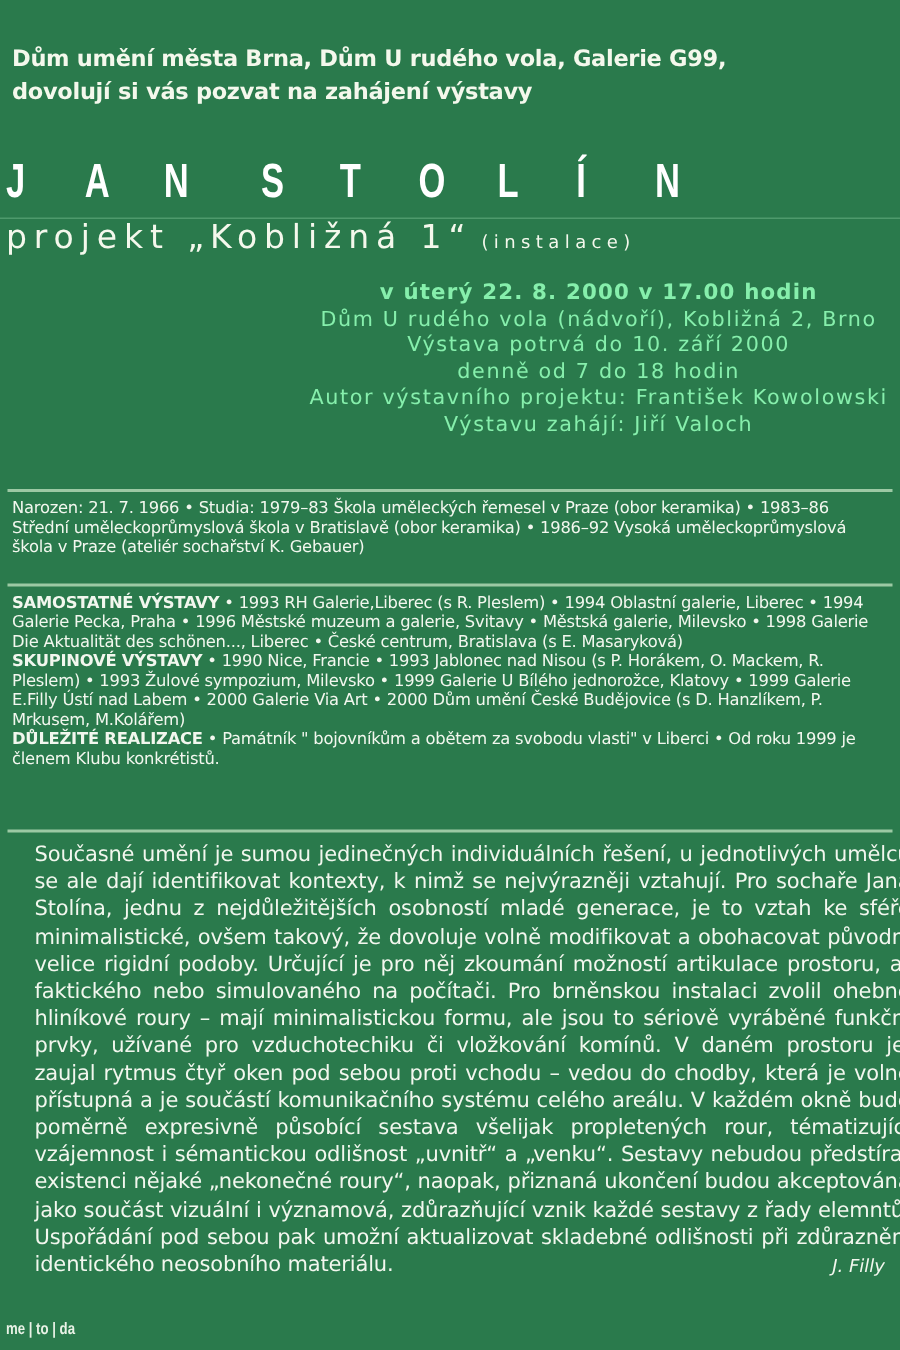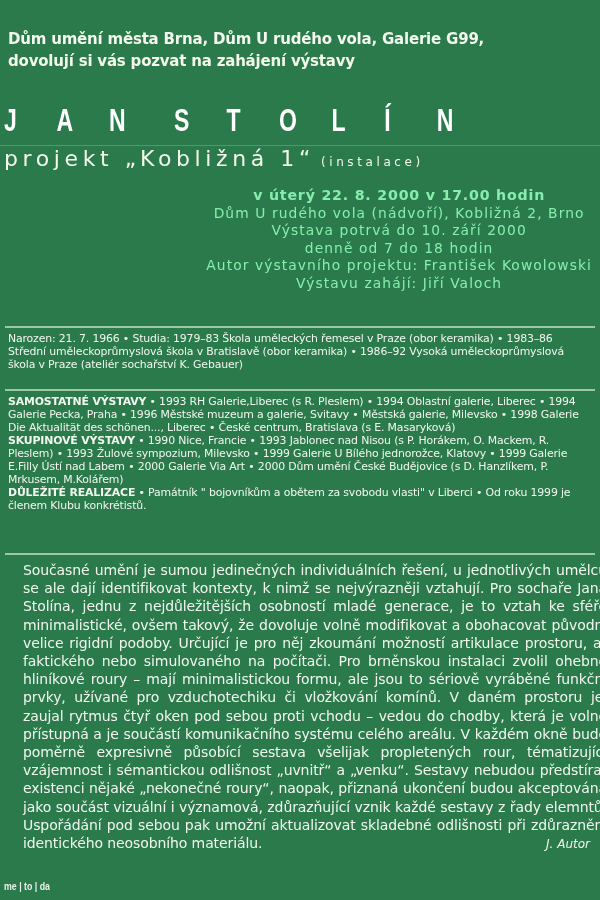--- a/index.html
+++ b/index.html
@@ -106,15 +106,15 @@
   <div><b>SAMOSTATNÉ VÝSTAVY</b><span> • 1993 RH Galerie,Liberec (s R. Pleslem) • 1994 Oblastní galerie, Liberec • 1994 Galerie Pecka, Praha • 1996 Městské muzeum a galerie, Svitavy • Městská galerie, Milevsko • 1998 Galerie Die Aktualität des schönen..., Liberec • České centrum, Bratislava (s E. Masaryková)</span></div>
   <div><b>SKUPINOVÉ VÝSTAVY</b><span> • 1990 Nice, Francie • 1993 Jablonec nad Nisou (s P. Horákem, O. Mackem, R. Pleslem) • 1993 Žulové sympozium, Milevsko • 1999 Galerie U Bílého jednorožce, Klatovy • 1999 Galerie E.Filly Ústí nad Labem • 2000 Galerie Via Art • 2000 Dům umění České Budějovice (s D. Hanzlíkem, P. Mrkusem, M.Kolářem)</span></div>
   <div><b>DŮLEŽITÉ REALIZACE</b><span> • Památník " bojovníkům a obětem za svobodu vlasti" v Liberci • Od roku 1999 je členem Klubu konkrétistů.</span></div>
 </div>
 
 <div class="rule" style="top:553px;"></div>
 
 <div class="essay">
   <span>Současné umění je sumou jedinečných individuálních řešení, u jednotlivých umělců se ale dají identifikovat kontexty, k nimž se nejvýrazněji vztahují. Pro sochaře Jana Stolína, jednu z nejdůležitějších osobností mladé generace, je to vztah ke sféře minimalistické, ovšem takový, že dovoluje volně modifikovat a obohacovat původní velice rigidní podoby. Určující je pro něj zkoumání možností artikulace prostoru, ať faktického nebo simulovaného na počítači. Pro brněnskou instalaci zvolil ohebné hliníkové roury – mají minimalistickou formu, ale jsou to sériově vyráběné funkční prvky, užívané pro vzduchotechiku či vložkování komínů. V daném prostoru jej zaujal rytmus čtyř oken pod sebou proti vchodu – vedou do chodby, která je volně přístupná a je součástí komunikačního systému celého areálu. V každém okně bude poměrně expresivně působící sestava všelijak propletených rour, tématizující vzájemnost i sémantickou odlišnost „uvnitř“ a „venku“. Sestavy nebudou předstírat existenci nějaké „nekonečné roury“, naopak, přiznaná ukončení budou akceptována jako součást vizuální i významová, zdůrazňující vznik každé sestavy z řady elemntů. Uspořádání pod sebou pak umožní aktualizovat skladebné odlišnosti při zdůraznění identického neosobního materiálu.</span>
 </div>
-<div class="signature">J. Autor</div>
+<div class="signature">J. Filly</div>
 
 <div class="footer">me | to | da</div>
 
 </body></html>

